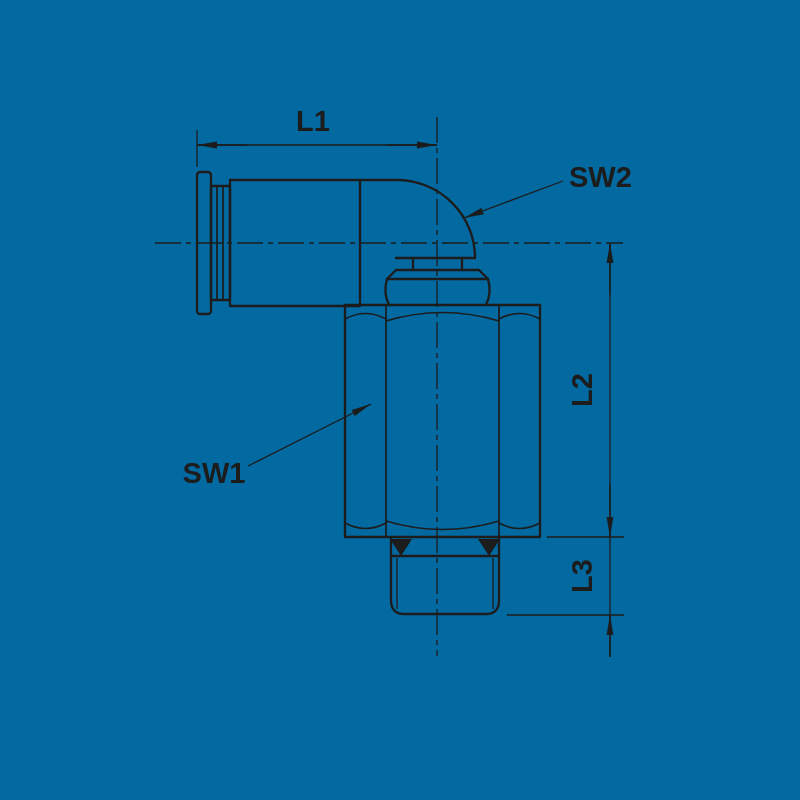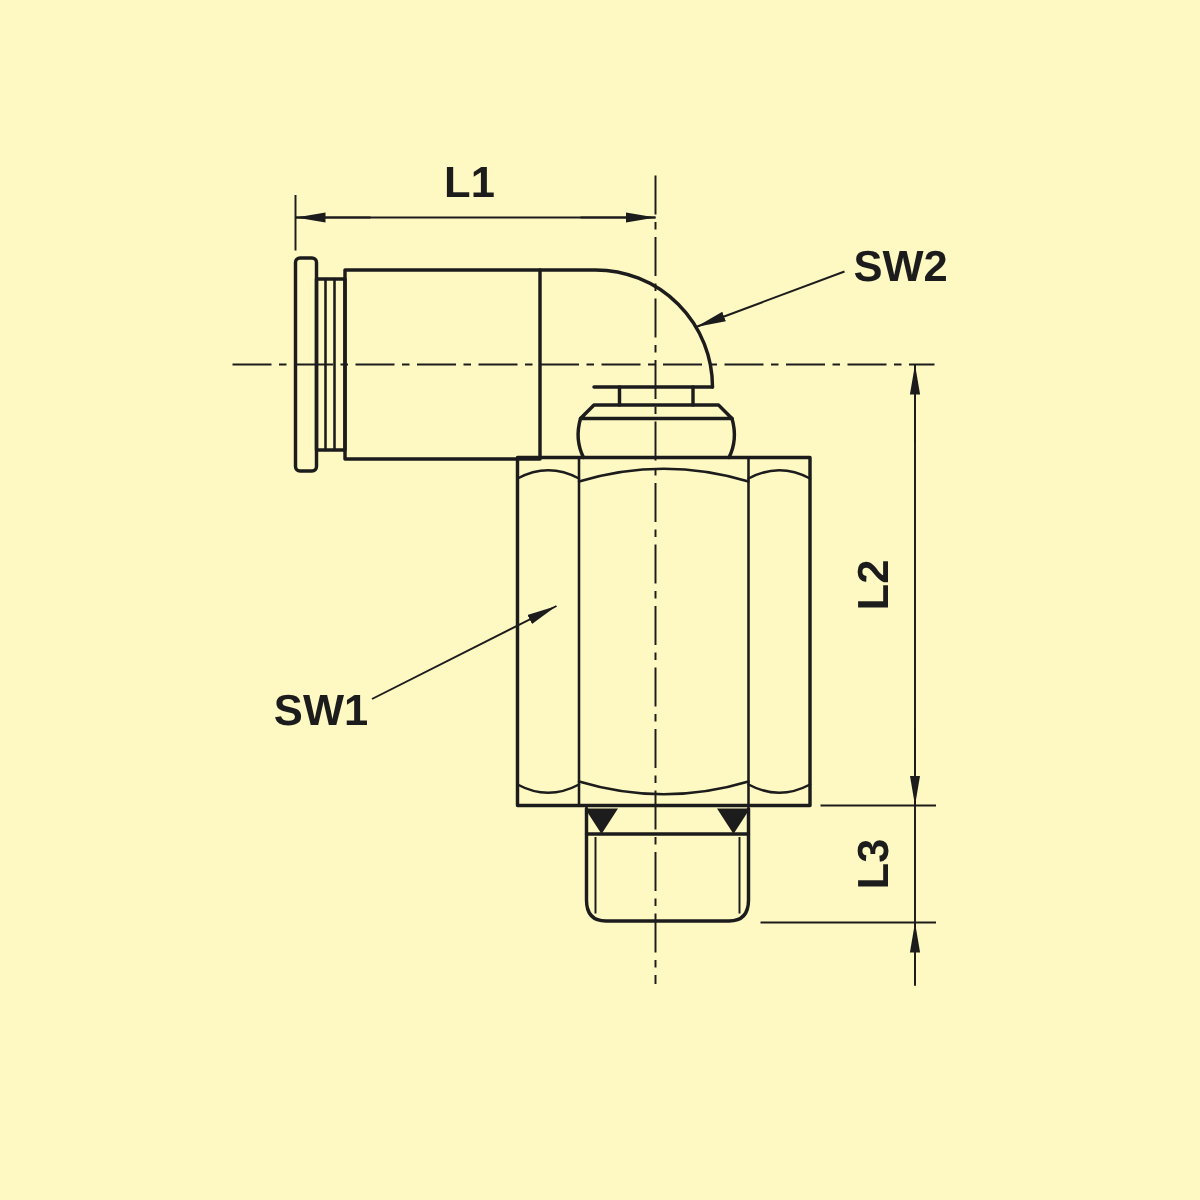--- a/index.html
+++ b/index.html
@@ -6,21 +6,21 @@
     margin: 0;
     padding: 0;
     background: #ffffff;
     width: 800px;
     height: 800px;
     overflow: hidden;
   }
   .canvas {
     width: 800px;
     height: 800px;
-    background: #fef9c3;
+    background: #0369a1;
   }
   svg text {
     font-family: "Liberation Sans", sans-serif;
     font-size: 29px;
     font-weight: bold;
     fill: #1c1c1c;
   }
   .cl   { stroke:#1c1c1c; stroke-width:1.3; fill:none; stroke-dasharray:26 5 5 5; }
   .thin { stroke:#1c1c1c; stroke-width:1.3; fill:none; }
   .obj  { stroke:#1c1c1c; stroke-width:2.3; fill:none; stroke-linejoin:round; stroke-linecap:round; }

